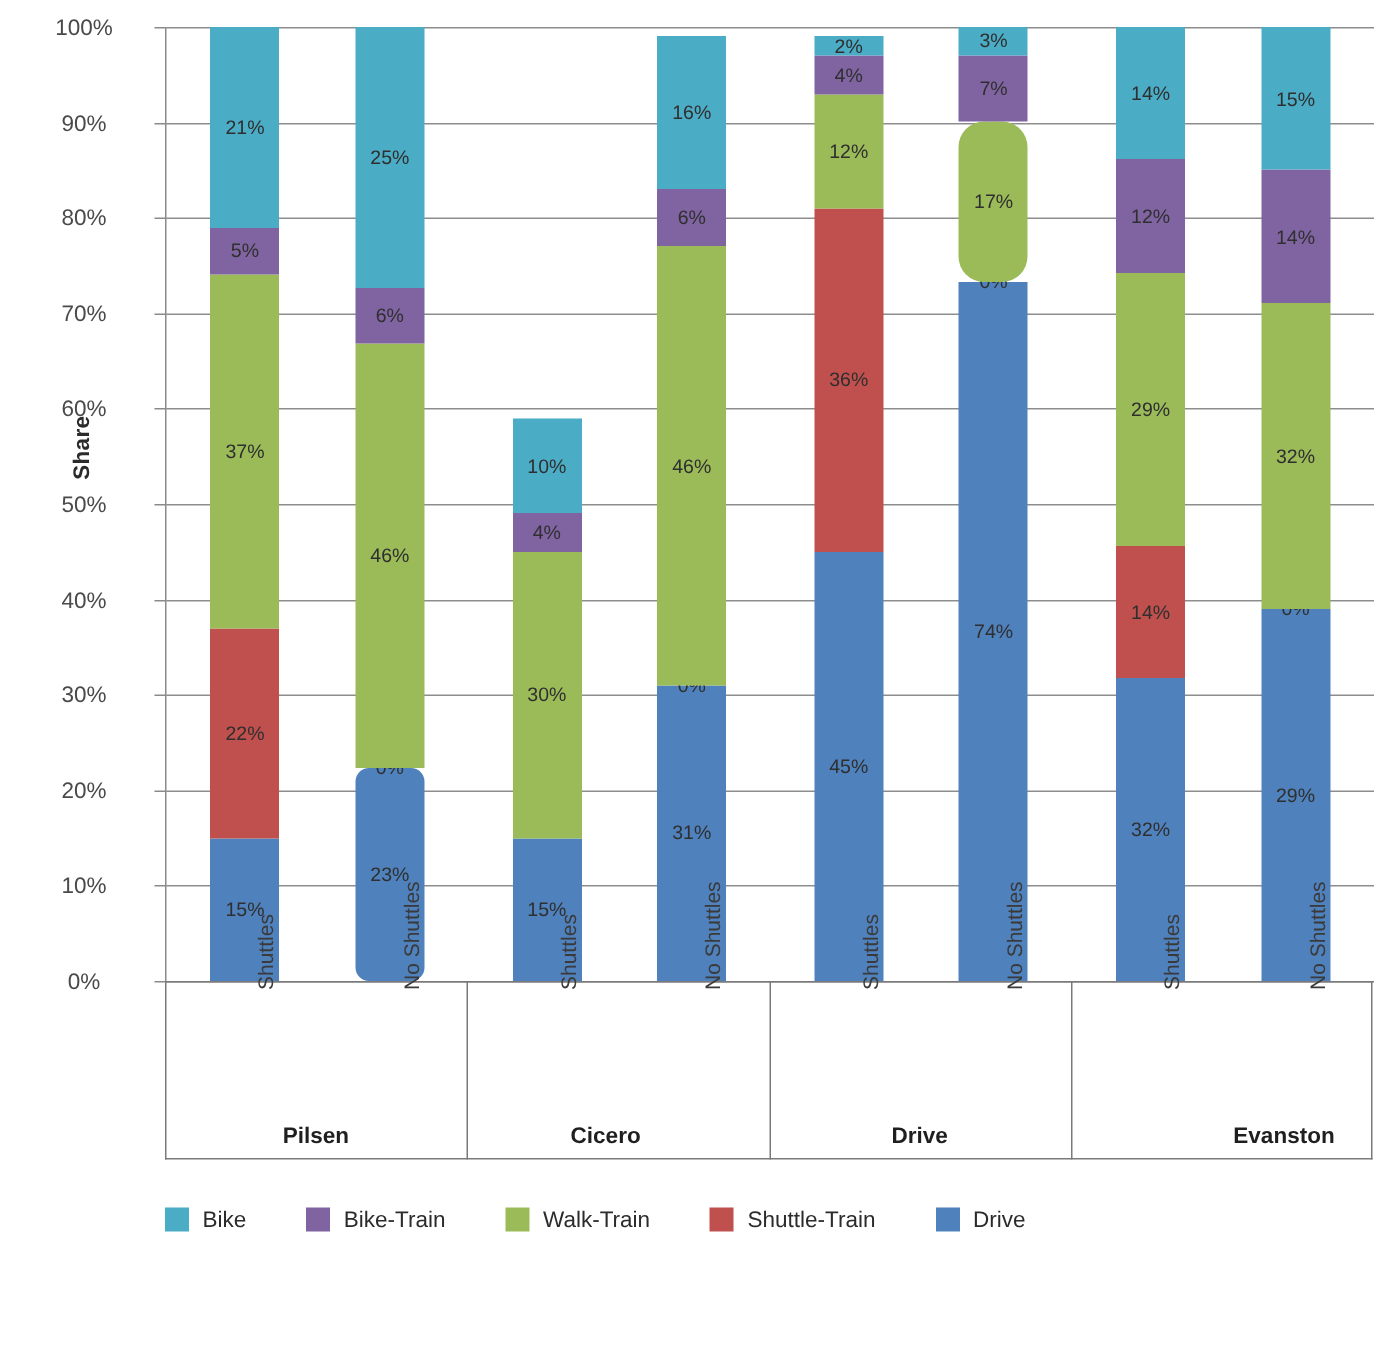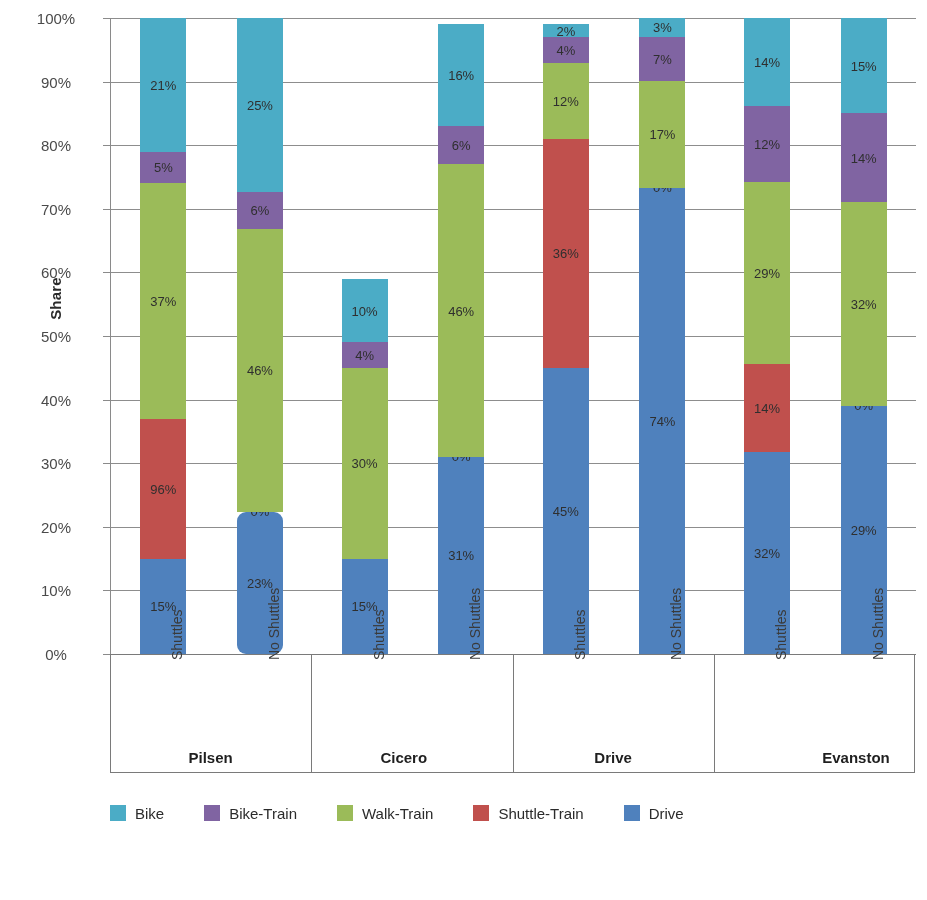--- a/index.html
+++ b/index.html
@@ -231,21 +231,21 @@
       <div class="ytick-mark" style="top: 63.6px;"></div>
       <div class="ytick-holder" style="top: 63.6px;">90%</div>
       <div class="gridline" style="top: 0px;"></div>
       <div class="ytick-mark" style="top: 0px;"></div>
       <div class="ytick-holder" style="top: 0px;">100%</div>
       <div class="bar" style="left: 29.325px; height: 636px;">
         <div class="seg" style="height: 95.4px; background: rgb(79, 129, 189);">
           <div class="seg-label inside">15%</div>
         </div>
         <div class="seg" style="height: 139.92px; background: rgb(192, 80, 77);">
-          <div class="seg-label inside">96%</div>
+          <div class="seg-label inside">22%</div>
         </div>
         <div class="seg" style="height: 235.32px; background: rgb(155, 187, 89);">
           <div class="seg-label inside">37%</div>
         </div>
         <div class="seg" style="height: 31.8px; background: rgb(128, 100, 162);">
           <div class="seg-label inside">5%</div>
         </div>
         <div class="seg" style="height: 133.56px; background: rgb(75, 172, 198);">
           <div class="seg-label inside">21%</div>
         </div>
@@ -315,21 +315,21 @@
           <div class="seg-label inside">2%</div>
         </div>
       </div>
       <div class="bar" style="left: 528.425px; height: 636px;">
         <div class="seg" style="height: 470.64px; background: rgb(79, 129, 189);">
           <div class="seg-label inside">74%</div>
         </div>
         <div class="seg" style="height: 0px; background: rgb(192, 80, 77);">
           <div class="seg-label zero">0%</div>
         </div>
-        <div class="seg" style="height: 108.12px; background: rgb(155, 187, 89);">
+        <div class="seg" style="height: 108.12px; background: rgb(155, 187, 89); border-radius: 17px;">
           <div class="seg-label inside">17%</div>
         </div>
         <div class="seg" style="height: 44.52px; background: rgb(128, 100, 162);">
           <div class="seg-label inside">7%</div>
         </div>
         <div class="seg" style="height: 19.08px; background: rgb(75, 172, 198);">
           <div class="seg-label inside">3%</div>
         </div>
       </div>
       <div class="bar" style="left: 633.075px; height: 636px;">

